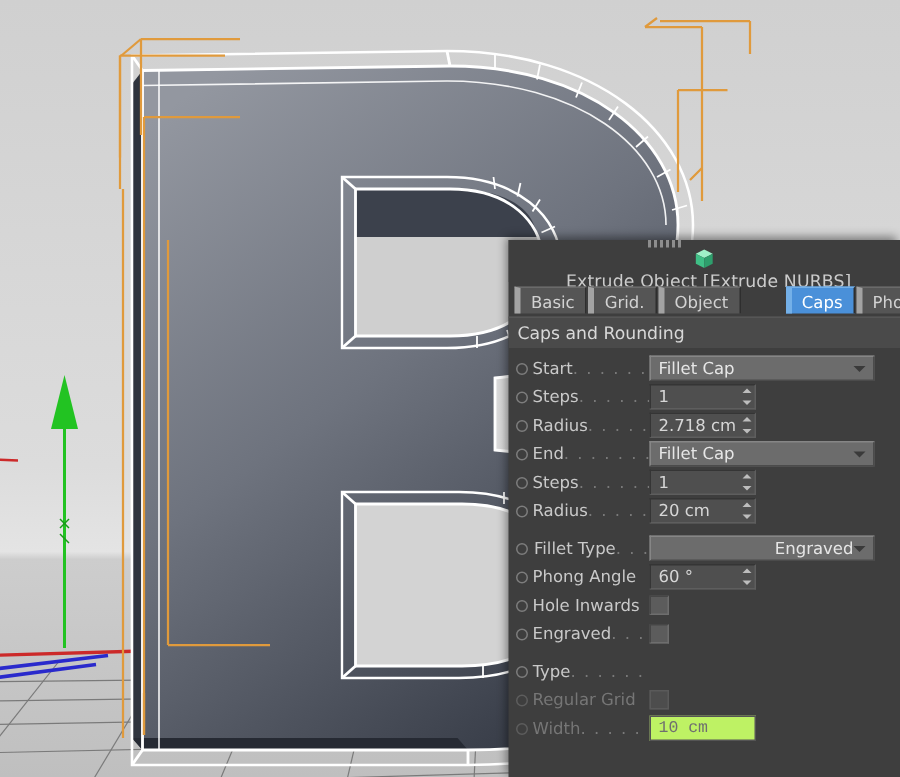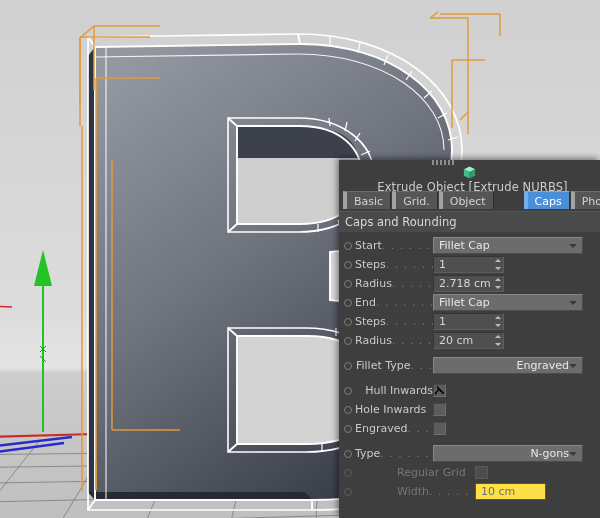--- a/index.html
+++ b/index.html
@@ -49,21 +49,21 @@
   .row{display:flex;align-items:center;height:19px;padding-left:5px;}
   .row.gap{margin-top:6px;text-align:right;}
   .anim-dot{
     width:6px;height:6px;border:1px solid #7d7d7d;border-radius:50%;
     flex:0 0 auto;margin-right:3px;background:transparent;
   }
   .lbl{
     width:78px;flex:0 0 auto;font-size:11px;color:#c9c9c9;
     white-space:nowrap;overflow:hidden;
   }
-  .lbl.dis{color:#767676;margin-left:42px;}
+  .lbl.dis{color:#767676;}
   .dots{color:#7a7a7a;letter-spacing:1px;}
 
   .ctl{flex:0 0 auto;}
   .combo{
     width:140px;height:15px;background:#6c6c6c;
     border:1px solid #868686;border-bottom-color:#4b4b4b;border-right-color:#4b4b4b;
     display:flex;align-items:center;padding:0 3px 0 5px;
     color:#e6e6e6;font-size:11px;position:relative;cursor:default;
   }
   .combo span.txt{flex:1;white-space:nowrap;overflow:hidden;}
@@ -71,21 +71,21 @@
     width:0;height:0;border-left:4px solid transparent;border-right:4px solid transparent;
     border-top:4px solid #3a3a3a;margin-right:2px;
   }
   .num{
     width:62px;height:15px;background:#4f4f4f;
     border:1px solid #5e5e5e;border-top-color:#353535;border-left-color:#353535;
     display:flex;align-items:center;padding:0 2px 0 5px;
     color:#d6d6d6;font-size:11px;cursor:text;
   }
   .num span.txt{flex:1;white-space:nowrap;overflow:hidden;}
-  .num.dis{color:#6f6f6f;background:#fde047;border-color:#555;}
+  .num.dis{color:#6f6f6f;background:#bef264;border-color:#555;font-family:Liberation Mono, monospace;}
   .spin{
     width:7px;height:11px;flex:0 0 auto;
     display:flex;flex-direction:column;justify-content:space-between;align-items:center;
   }
   .spin i{display:block;width:0;height:0;border-left:3px solid transparent;border-right:3px solid transparent;}
   .spin i.up{border-bottom:3px solid #bdbdbd;}
   .spin i.dn{border-top:3px solid #bdbdbd;}
   .chk{
     width:11px;height:11px;background:#5c5c5c;
     border:1px solid #6e6e6e;border-top-color:#464646;border-left-color:#464646;
@@ -401,46 +401,48 @@
 
       <div class="row gap">
         <span class="anim-dot"></span>
         <span class="lbl"><span>Fillet Type</span><span class="dots">. . .</span></span>
         <div class="ctl combo">
           <span class="txt">Engraved</span>
           <span class="caret"></span>
         </div>
       </div>
 
-
-      <div class="row gap">
-        <span class="anim-dot"></span>
-        <span class="lbl"><span>Hull Inwards</span><span class="dots"></span></span>
-        <div class="ctl chk on"></div>
-      </div>
+      <div class="row">
+        <span class="anim-dot"></span>
+        <span class="lbl"><span>Phong Angle</span><span class="dots"></span></span>
+        <div class="ctl num">
+          <span class="txt">60 °</span>
+          <span class="spin">
+              <i class="up"></i>
+              <i class="dn"></i>
+            </span>
+        </div>
+      </div>
+
 
       <div class="row">
         <span class="anim-dot"></span>
         <span class="lbl"><span>Hole Inwards</span><span class="dots"></span></span>
         <div class="ctl chk"></div>
       </div>
 
       <div class="row">
         <span class="anim-dot"></span>
         <span class="lbl"><span>Engraved</span><span class="dots">. . . .</span></span>
         <div class="ctl chk"></div>
       </div>
 
       <div class="row gap">
         <span class="anim-dot"></span>
         <span class="lbl"><span>Type</span><span class="dots">. . . . . . . .</span></span>
-        <div class="ctl combo">
-          <span class="txt">N-gons</span>
-          <span class="caret"></span>
-        </div>
       </div>
 
       <div class="row">
         <span class="anim-dot" style="border-color:#5d5d5d"></span>
         <span class="lbl dis"><span>Regular Grid</span><span class="dots"></span></span>
         <div class="ctl chk dis"></div>
       </div>
 
       <div class="row">
         <span class="anim-dot" style="border-color:#5d5d5d"></span>

